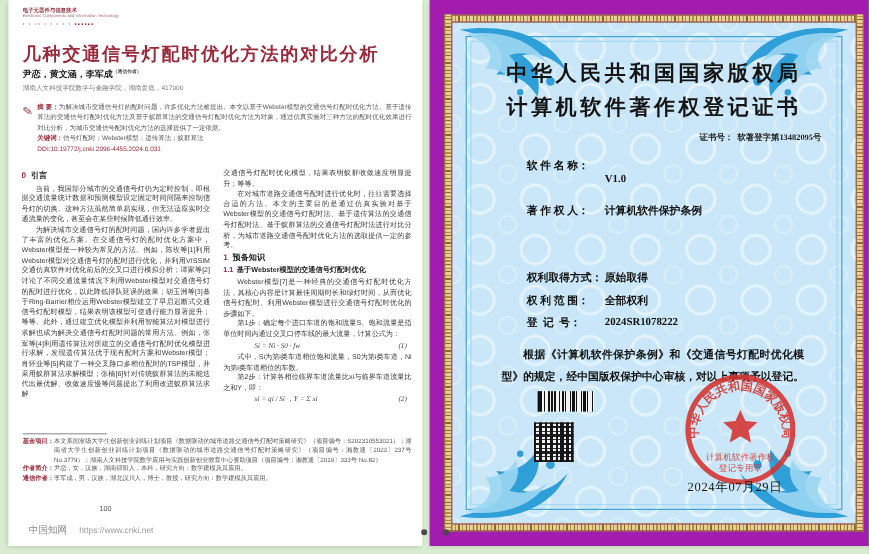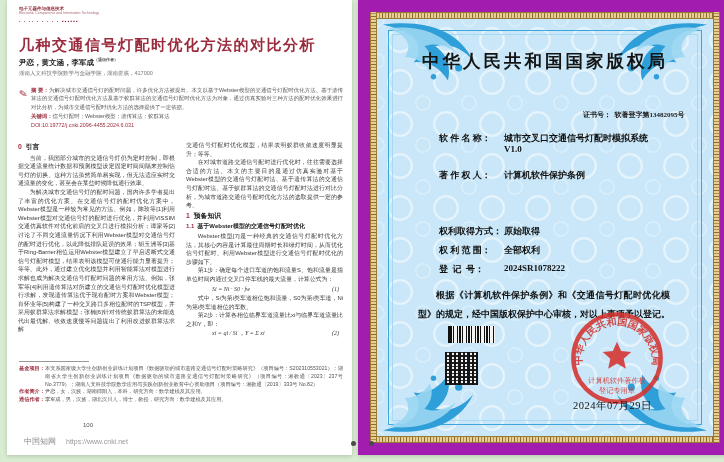--- a/index.html
+++ b/index.html
@@ -183,25 +183,25 @@
           <use href="#corner-flourish"></use>
         </svg>
       <svg class="corner bl" viewBox="0 0 110 80">
           <use href="#corner-flourish"></use>
         </svg>
       <svg class="corner br" viewBox="0 0 110 80">
           <use href="#corner-flourish"></use>
         </svg>
 
       <div class="cert-title" style="top:30px">中华人民共和国国家版权局</div>
+      <div class="cert-title" style="top:58px">计算机软件著作权登记证书</div>
 
       <div class="cert-no" style="left:206px; top:91px"><span>证书号：  </span><span>软著登字第13482095号</span></div>
 
       <div class="cert-label" style="top:113px">软 件 名 称：</div>
-      <div class="cert-value" style="top:113px">城市交叉口交通信号灯配时模拟系统</div>
       <div class="cert-value" style="top:125px">V1.0</div>
 
       <div class="cert-label" style="top:150px">著 作 权 人：</div>
       <div class="cert-value" style="top:150px">计算机软件保护条例</div>
 
       <div class="cert-label" style="top:206px">权利取得方式：</div>
       <div class="cert-value" style="top:206px">原始取得</div>
 
       <div class="cert-label" style="top:225px">权 利 范 围：</div>
       <div class="cert-value" style="top:225px">全部权利</div>

